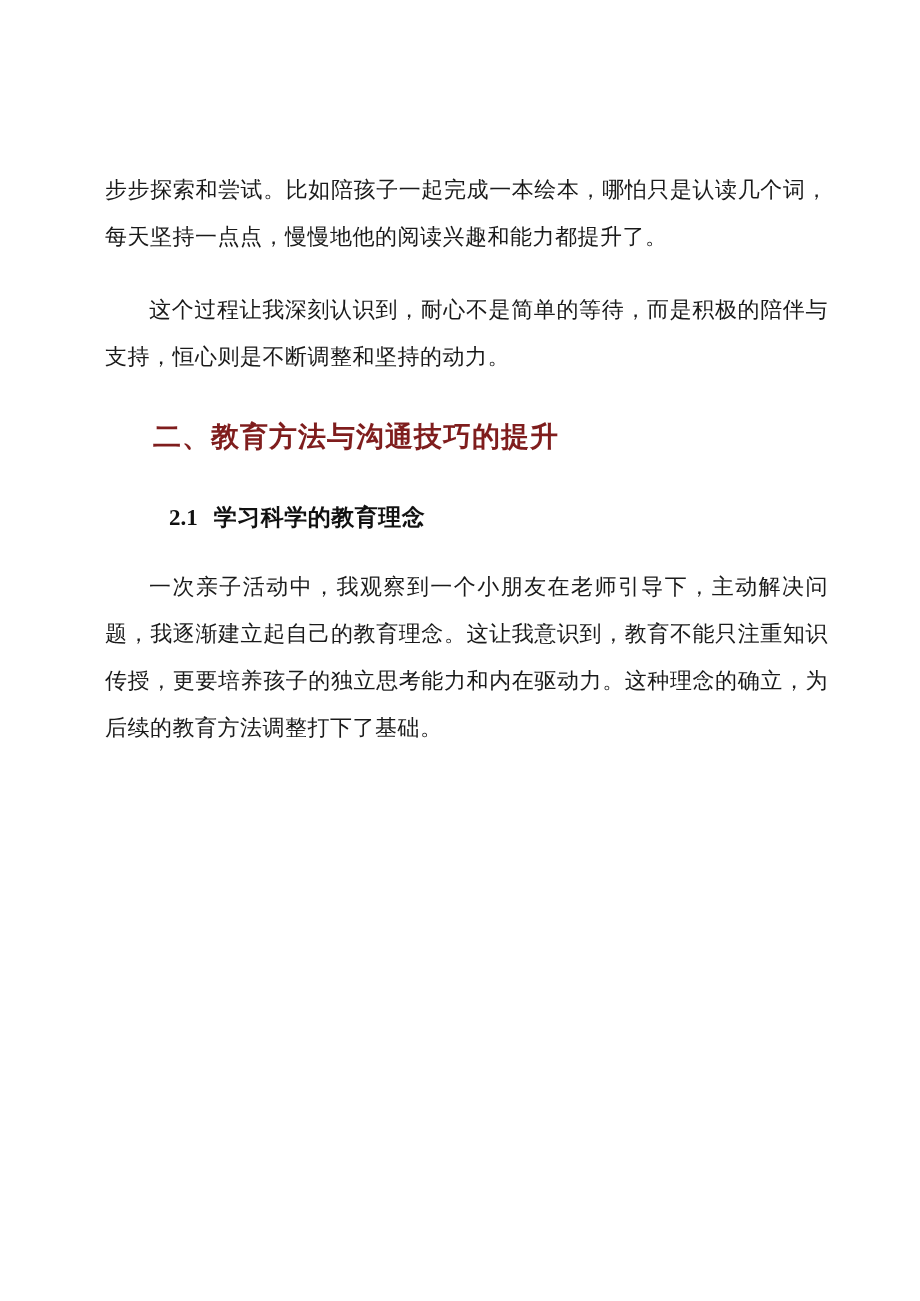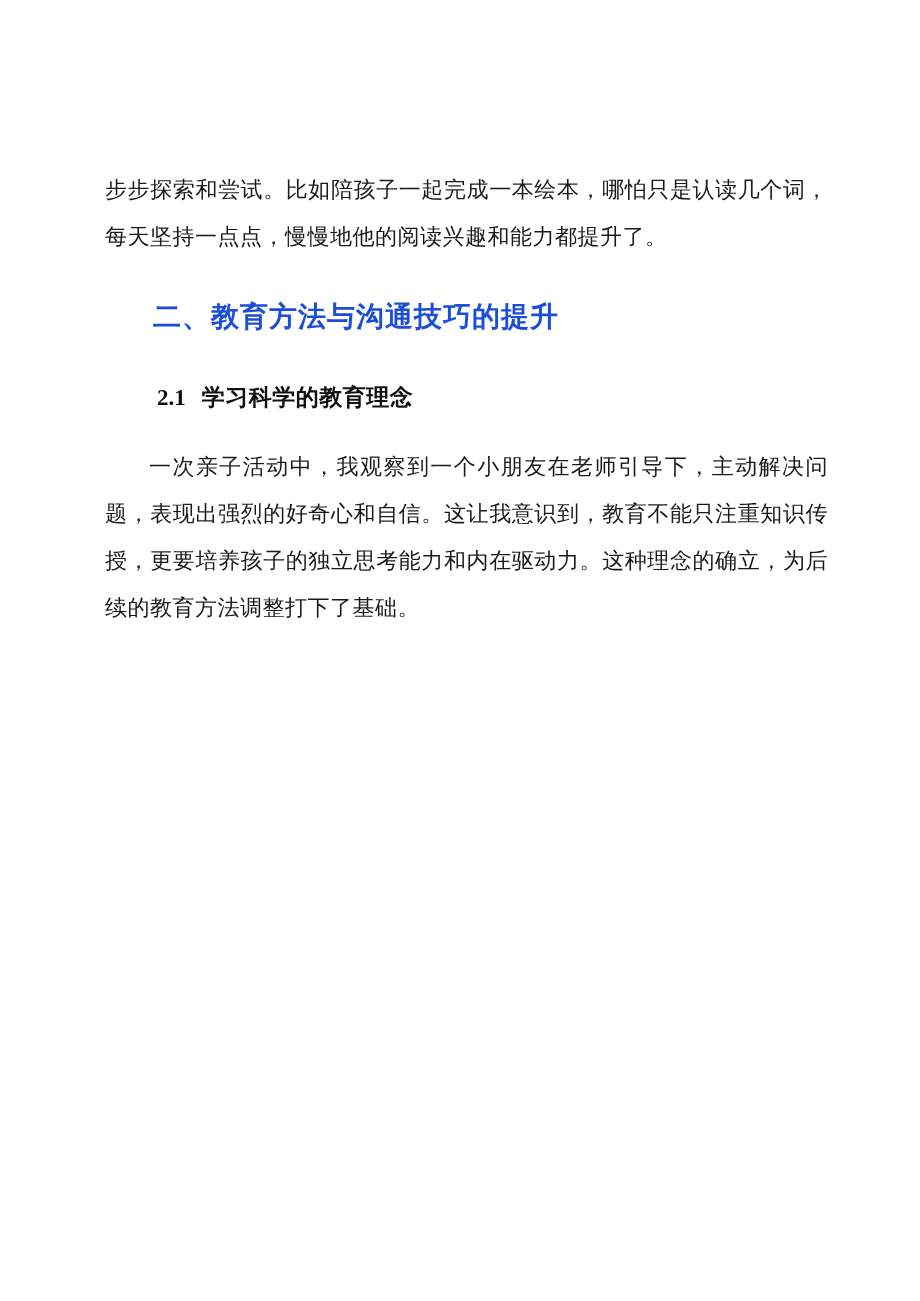--- a/index.html
+++ b/index.html
@@ -33,25 +33,25 @@
   .para.indent { text-indent: 2em; }
   .p-first   { margin-top: 166px; }
   .p-second  { margin-top: 26px; }
   .section-heading {
     margin: 37px 0 4px 0;
     padding-left: 48px;
     font-family: "Liberation Sans", "DejaVu Sans", sans-serif;
     font-weight: 700;
     font-size: 28px;
     line-height: 40px;
-    color: #1d4ed8;
+    color: #7f1d1d;
     letter-spacing: 1px;
   }
   .sub-heading {
-    margin: 4px;
+    margin: 16px;
     padding-left: 48px;
     font-size: 23px;
     line-height: 32px;
     color: #111111;
   }
   .sub-heading .num {
     font-family: "Liberation Serif", "DejaVu Serif", serif;
     font-weight: 700;
     margin-right: 16px;
   }
@@ -66,23 +66,24 @@
   .p-body2 { margin-top: 29px; }
 </style>
 </head>
 <body>
 
 <div class="page">
   <div class="content">
 
     <p class="para p-first">步步探索和尝试。比如陪孩子一起完成一本绘本，哪怕只是认读几个词，每天坚持一点点，慢慢地他的阅读兴趣和能力都提升了。</p>
 
+    <p class="para indent p-second">这个过程让我深刻认识到，耐心不是简单的等待，而是积极的陪伴与支持，恒心则是不断调整和坚持的动力。</p>
 
     <h2 class="section-heading">二、教育方法与沟通技巧的提升</h2>
 
     <h3 class="sub-heading sh-21"><span class="num">2.1</span><span class="subtitle">学习科学的教育理念</span></h3>
 
 
-    <p class="para indent p-body2">一次亲子活动中，我观察到一个小朋友在老师引导下，主动解决问题，表现出强烈的好奇心和自信。这让我意识到，教育不能只注重知识传授，更要培养孩子的独立思考能力和内在驱动力。这种理念的确立，为后续的教育方法调整打下了基础。</p>
+    <p class="para indent p-body2">一次亲子活动中，我观察到一个小朋友在老师引导下，主动解决问题，我逐渐建立起自己的教育理念。这让我意识到，教育不能只注重知识传授，更要培养孩子的独立思考能力和内在驱动力。这种理念的确立，为后续的教育方法调整打下了基础。</p>
 
 
   </div>
 </div>
 
 </body></html>

